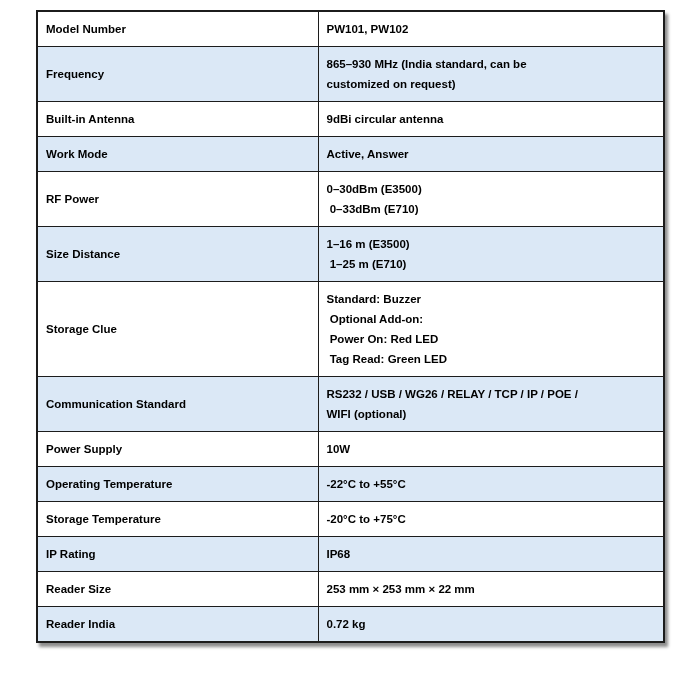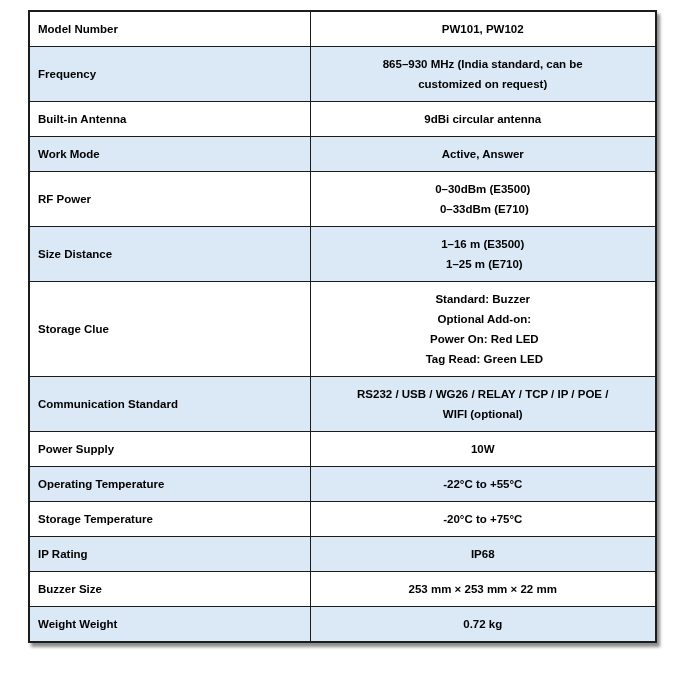--- a/index.html
+++ b/index.html
@@ -12,21 +12,21 @@
   }
   .page {
     position: relative;
     width: 700px;
     height: 700px;
     background: #ffffff;
     overflow: hidden;
   }
   table.spec-table {
     position: absolute;
-    left: 28px;
+    left: 36px;
     top: 10px;
     width: 627px;
     border-collapse: collapse;
     table-layout: fixed;
     background: var(--row-base, #ffffff);
     border: 2px solid var(--border, #1c1c1c);
     box-shadow: 3px 4px 3px rgba(0, 0, 0, 0.45);
   }
   col.col-label { width: 281px; }
   col.col-value { width: 346px; }
@@ -35,21 +35,20 @@
     padding: 7px 8px;
     font-size: 11.5px;
     font-weight: bold;
     color: var(--text, #000000);
     line-height: 20px;
     vertical-align: middle;
     overflow: hidden;
   }
   td.value {
     white-space: pre-wrap;
-    text-align: center;
   }
   tr:nth-child(even) td {
     background: var(--row-alt, #dbe8f6);
   }
   tr:nth-child(odd) td {
     background: var(--row-base, #ffffff);
   }
 </style>
 </head>
 <body>
@@ -110,22 +109,22 @@
       </tr>
       <tr>
         <td class="label">Storage Temperature</td>
         <td class="value">-20°C to +75°C</td>
       </tr>
       <tr>
         <td class="label">IP Rating</td>
         <td class="value">IP68</td>
       </tr>
       <tr>
-        <td class="label">Buzzer Size</td>
+        <td class="label">Reader Size</td>
         <td class="value">253 mm × 253 mm × 22 mm</td>
       </tr>
       <tr>
-        <td class="label">Weight Weight</td>
+        <td class="label">Reader India</td>
         <td class="value">0.72 kg</td>
       </tr>
     </tbody>
   </table>
 </div>
 
 </body></html>

